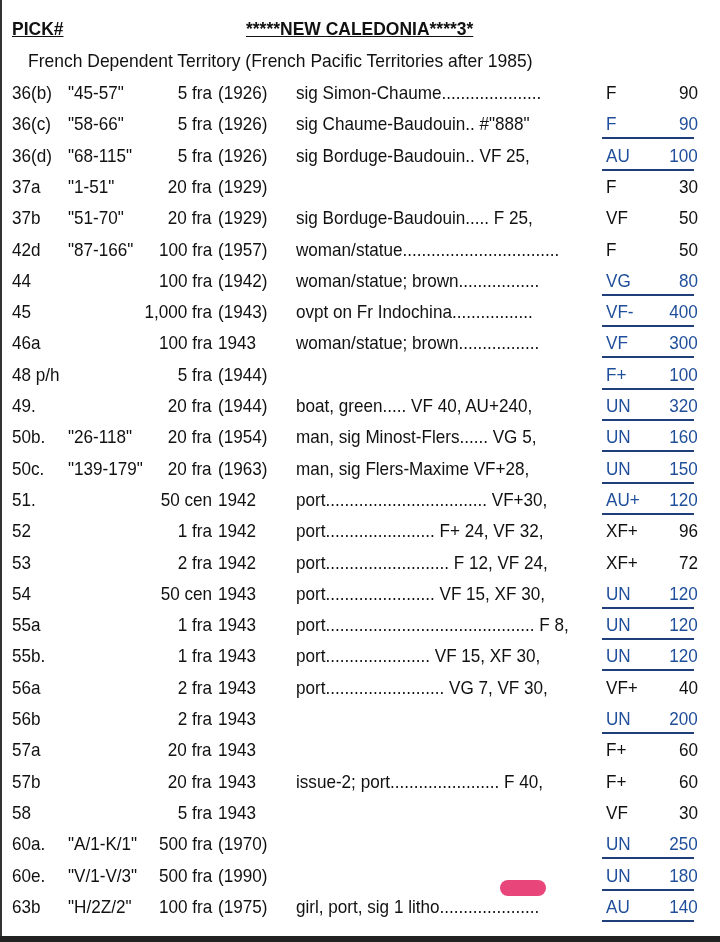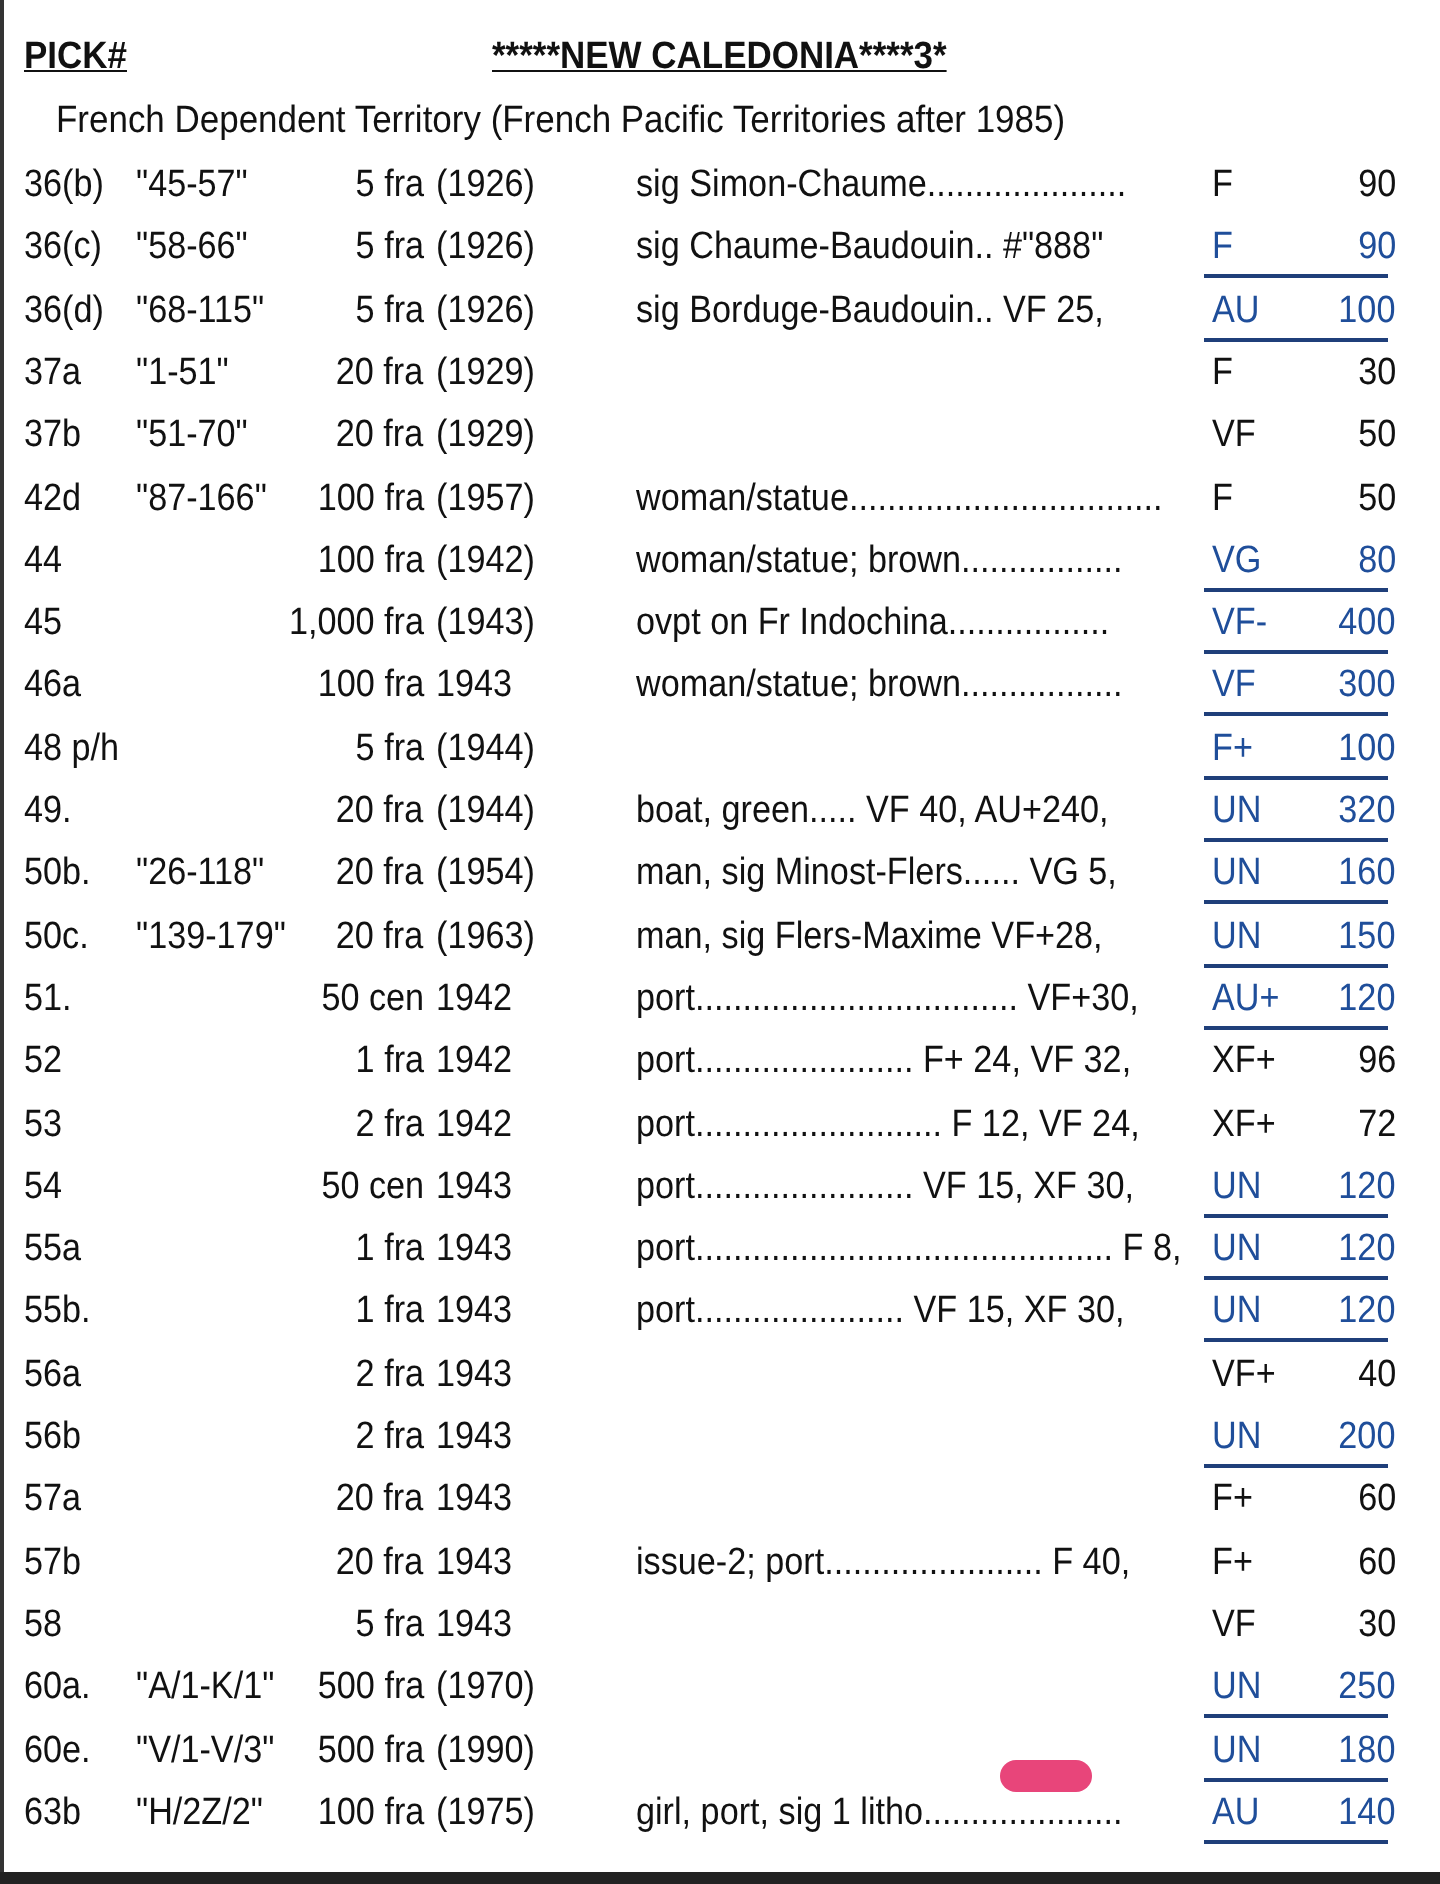--- a/index.html
+++ b/index.html
@@ -32,21 +32,21 @@
   }
   .row {
     position: absolute; left: 0; width: 720px; height: 28px;
     font-size: 19px; white-space: nowrap;
   }
   .row span { position: absolute; top: 0; }
   .c-pick { left: 10px; }
   .c-range { left: 66px; }
   .c-denom { right: 510px; text-align: right; }
   .c-year { left: 216px; }
-  .c-desc { left: 316px; }
+  .c-desc { left: 294px; }
   .c-grade { left: 604px; }
   .c-price { right: 24px; text-align: right; }
   .narrow { transform: scaleX(0.9); transform-origin: left; display: inline-block; }
   .narrow-r { transform: scaleX(0.9); transform-origin: right; display: inline-block; }
   .link { color: #1f4e9a; }
   .ul-line {
     position: absolute; height: 2px; background: #1f3f7a;
   }
   .marker {
     position: absolute; left: 498px; top: 880px; width: 46px; height: 16px;
@@ -98,20 +98,21 @@
         <span class="c-denom"><span class="narrow-r" style="position: static;">20 fra</span></span>
         <span class="c-year"><span class="narrow" style="position: static;">(1929)</span></span>
         <span class="c-grade"><span class="narrow" style="position: static;">F</span></span>
         <span class="c-price"><span class="narrow-r" style="position: static;">30</span></span>
       </div>
       <div class="row" style="top: 207px;">
         <span class="c-pick"><span class="narrow" style="position: static;">37b</span></span>
         <span class="c-range"><span class="narrow" style="position: static;">"51-70"</span></span>
         <span class="c-denom"><span class="narrow-r" style="position: static;">20 fra</span></span>
         <span class="c-year"><span class="narrow" style="position: static;">(1929)</span></span>
+        <span class="c-desc"><span class="narrow" style="position: static;">sig Borduge-Baudouin..... F 25,</span></span>
         <span class="c-grade"><span class="narrow" style="position: static;">VF</span></span>
         <span class="c-price"><span class="narrow-r" style="position: static;">50</span></span>
       </div>
       <div class="row" style="top: 239px;">
         <span class="c-pick"><span class="narrow" style="position: static;">42d</span></span>
         <span class="c-range"><span class="narrow" style="position: static;">"87-166"</span></span>
         <span class="c-denom"><span class="narrow-r" style="position: static;">100 fra</span></span>
         <span class="c-year"><span class="narrow" style="position: static;">(1957)</span></span>
         <span class="c-desc"><span class="narrow" style="position: static;">woman/statue.................................</span></span>
         <span class="c-grade"><span class="narrow" style="position: static;">F</span></span>
@@ -242,20 +243,21 @@
         <span class="c-desc"><span class="narrow" style="position: static;">port...................... VF 15, XF 30,</span></span>
         <span class="c-grade link"><span class="narrow" style="position: static;">UN</span></span>
         <span class="c-price link"><span class="narrow-r" style="position: static;">120</span></span>
         <div class="ul-line" style="left: 600px; width: 92px; top: 24px;"></div>
       </div>
       <div class="row" style="top: 677px;">
         <span class="c-pick"><span class="narrow" style="position: static;">56a</span></span>
         <span class="c-range"><span class="narrow" style="position: static;"></span></span>
         <span class="c-denom"><span class="narrow-r" style="position: static;">2 fra</span></span>
         <span class="c-year"><span class="narrow" style="position: static;">1943</span></span>
+        <span class="c-desc"><span class="narrow" style="position: static;">port......................... VG 7, VF 30,</span></span>
         <span class="c-grade"><span class="narrow" style="position: static;">VF+</span></span>
         <span class="c-price"><span class="narrow-r" style="position: static;">40</span></span>
       </div>
       <div class="row" style="top: 708px;">
         <span class="c-pick"><span class="narrow" style="position: static;">56b</span></span>
         <span class="c-range"><span class="narrow" style="position: static;"></span></span>
         <span class="c-denom"><span class="narrow-r" style="position: static;">2 fra</span></span>
         <span class="c-year"><span class="narrow" style="position: static;">1943</span></span>
         <span class="c-grade link"><span class="narrow" style="position: static;">UN</span></span>
         <span class="c-price link"><span class="narrow-r" style="position: static;">200</span></span>

